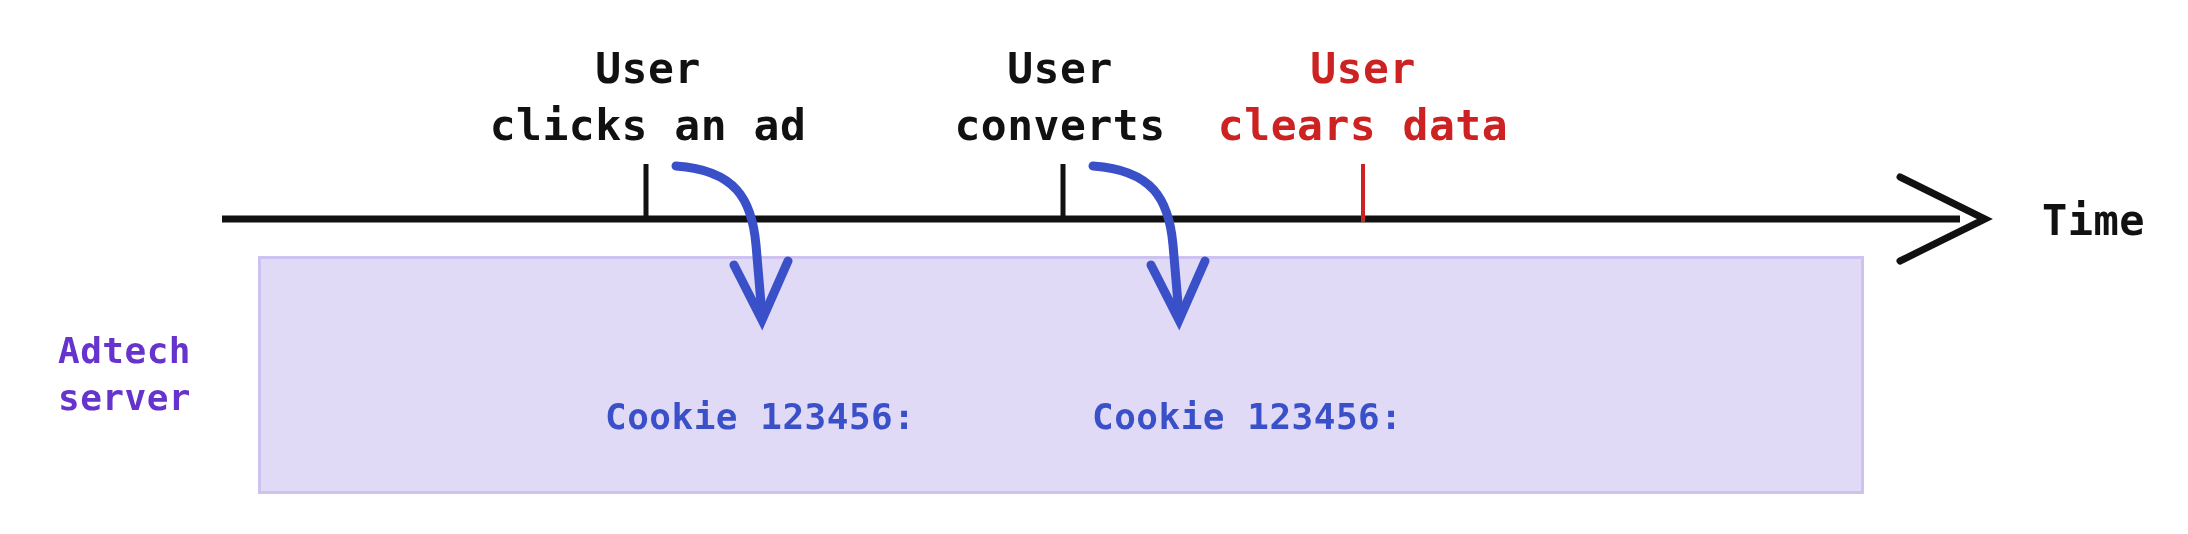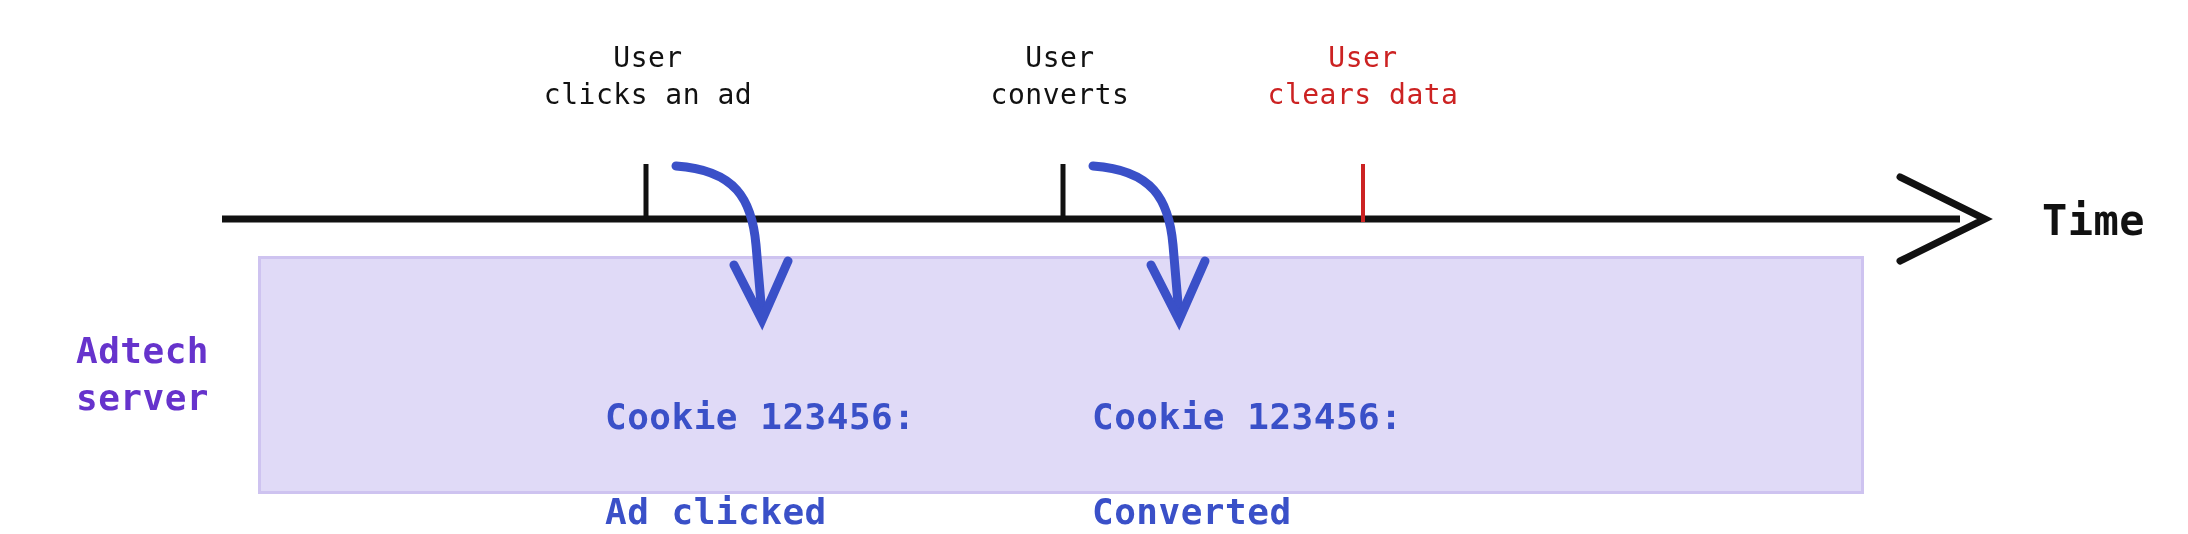--- a/index.html
+++ b/index.html
@@ -24,21 +24,21 @@
     left: 258px;
     top: 256px;
     width: 1606px;
     height: 238px;
     background: #e0daf7;
     border: 3px solid #cec3f0;
     box-sizing: border-box;
   }
   .server-label {
     position: absolute;
-    left: 76px;
+    left: 58px;
     top: 328px;
     width: 185px;
     color: #6633cc;
     font-size: 36px;
     line-height: 1.30;
     font-weight: 600;
     letter-spacing: 0.5px;
     white-space: pre-line;
   }
 
@@ -58,23 +58,23 @@
     color: #111111;
     font-size: 42px;
     font-weight: 600;
     letter-spacing: 0.5px;
   }
 
   
   .event-label {
     position: absolute;
     text-align: center;
-    font-size: 28px;
+    font-size: 43px;
     line-height: 1.32;
-    font-weight: 400;
+    font-weight: 700;
     letter-spacing: 0.5px;
     white-space: pre-line;
   }
   .event-label.black { color: #111111; }
   .event-label.red   { color: #cc2222; }
 
   
   .log-entry {
     position: absolute;
     color: #3a50c8;
@@ -120,21 +120,19 @@
 clicks an ad</div>
 
   <div class="event-label black" style="left:880px; top:40px; width:360px;">User
 converts</div>
 
   <div class="event-label red" style="left:1178px; top:40px; width:370px;">User
 clears data</div>
 
   <div class="log-entry" style="left:605px; top:345px;">
     <div>Cookie 123456:</div>
-    <div>Ad clicked</div>
   </div>
 
   <div class="log-entry" style="left:1092px; top:345px;">
     <div>Cookie 123456:</div>
-    <div>Converted</div>
   </div>
 
 </div>
 
 </body></html>

